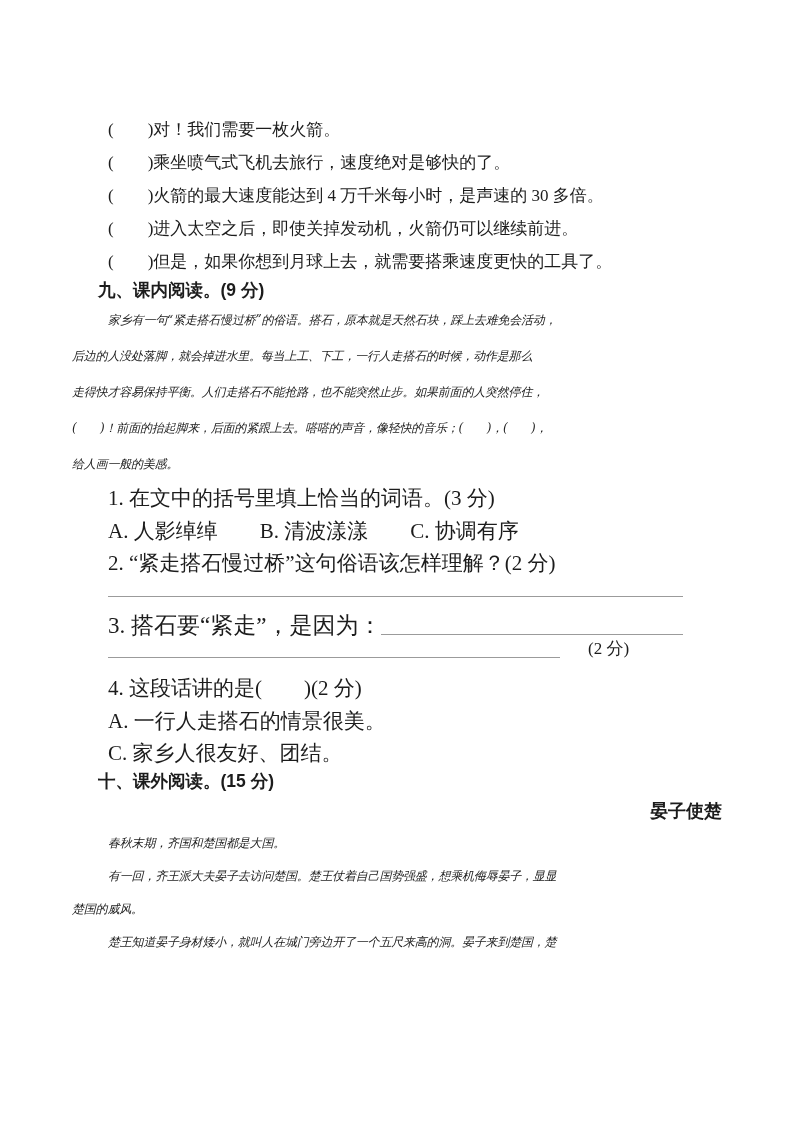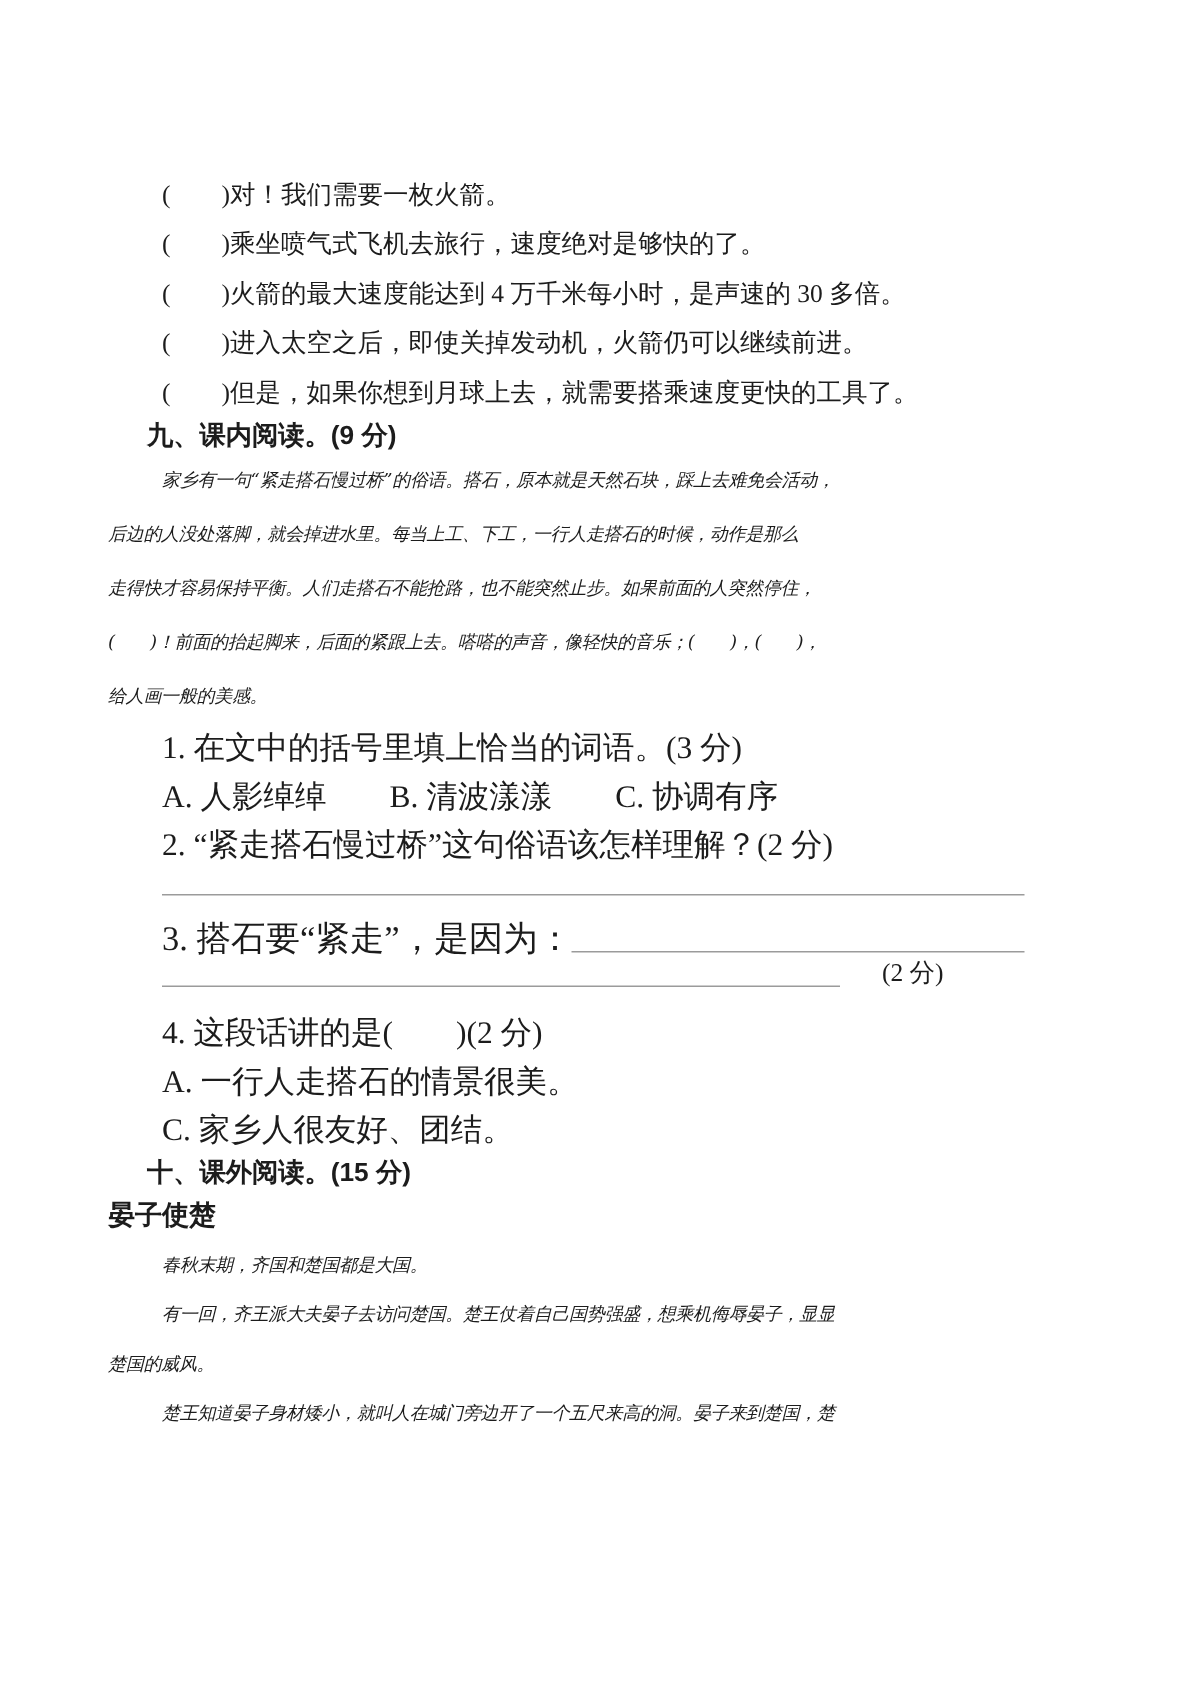--- a/index.html
+++ b/index.html
@@ -81,21 +81,21 @@
     margin-left:28px;
     line-height:18px;
     font-size:17px;
     white-space:nowrap;
   }
   .q4-row{margin-top:14px;}
   
   .title-row{
     height:32px;line-height:32px;
     margin-top:2px;
-    text-align:left;
+    text-align:right;
     font-family:"DejaVu Sans","Liberation Sans",sans-serif;
     font-weight:700;
     font-size:18px;
   }
 </style>
 </head>
 <body>
 
 <div class="page">
 

